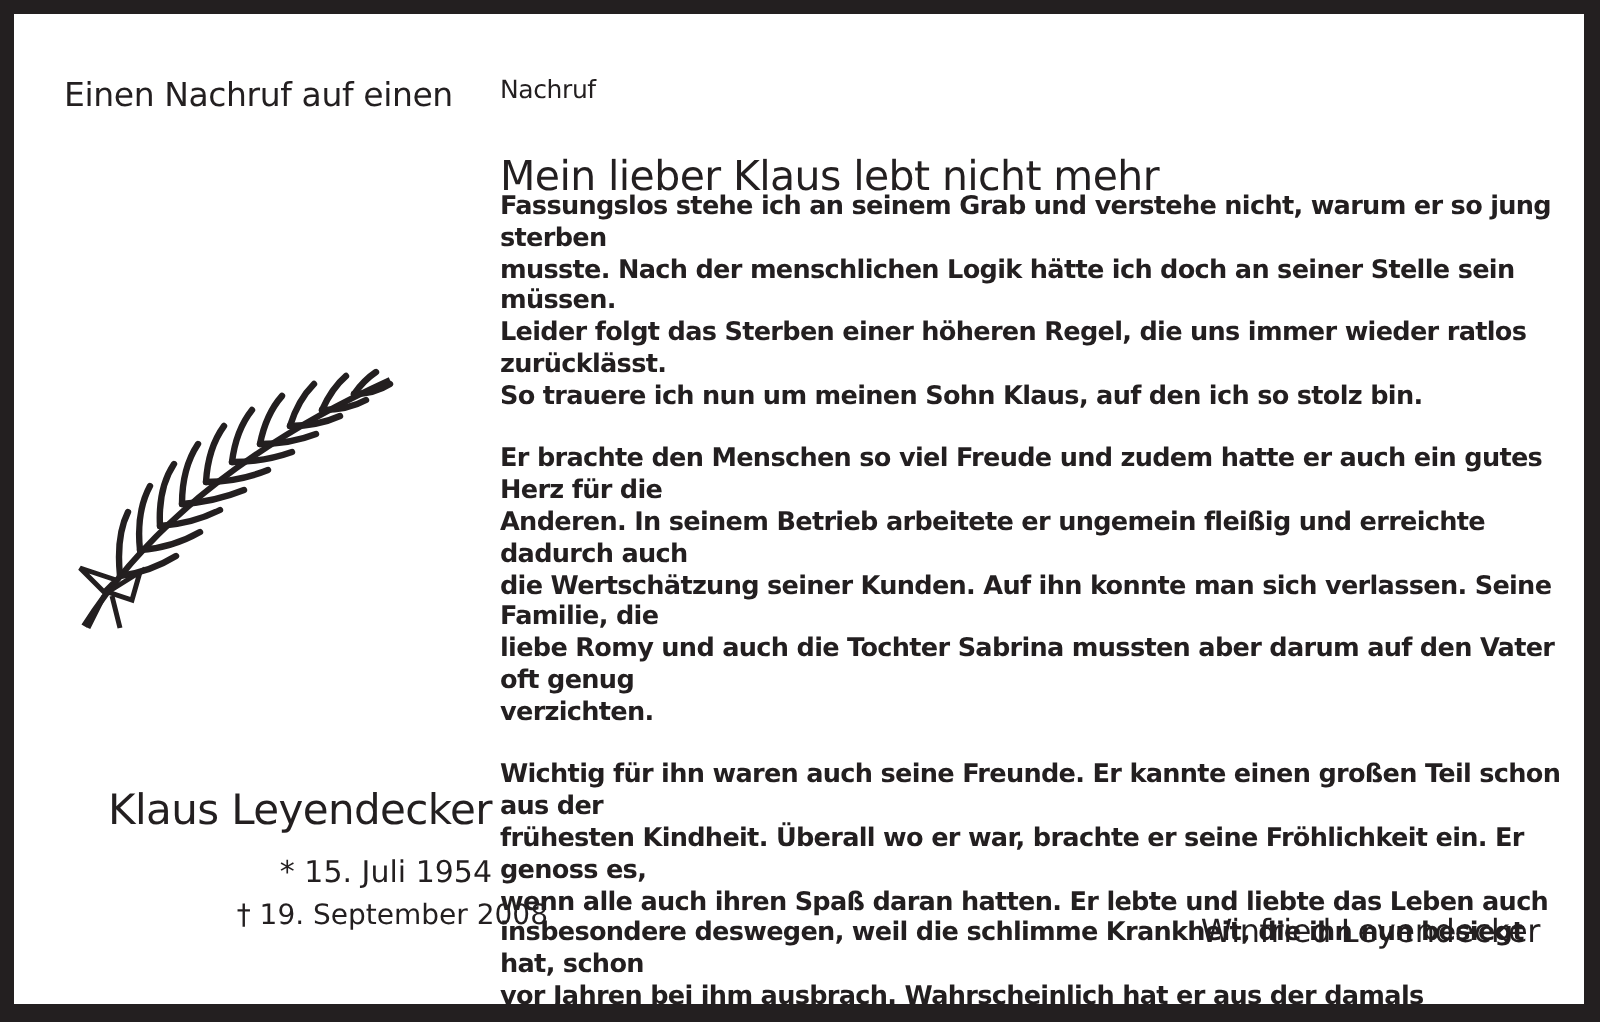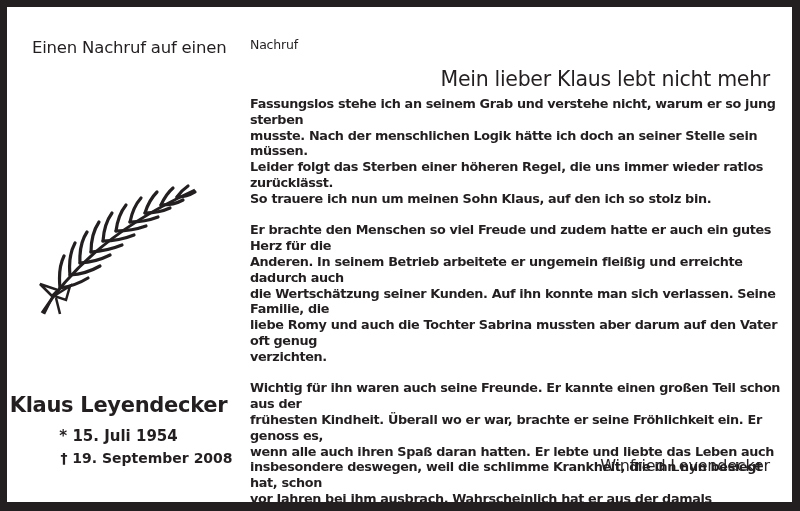--- a/index.html
+++ b/index.html
@@ -2,26 +2,26 @@
 <html><head>
 <meta charset="utf-8">
 <style>
   html, body { margin:0; padding:0; }
   body { width:800px; height:511px; background:#fff; overflow:hidden; position:relative; }
   .frame { position:absolute; left:0; top:0; width:800px; height:511px; box-sizing:border-box;
     border-style:solid; border-color:#231f20; border-width:7px 8px 9px 7px; background:#fff; }
   .sans { font-family:"DejaVu Sans", sans-serif; color:#231f20; }
   .left-intro { position:absolute; left:32px; top:34px; font-size:16.5px; line-height:28px; letter-spacing:-0.2px;text-align:right; }
   .palm { position:absolute; left:30px; top:178px; width:170px; height:140px; }
-  .name-block { position:absolute; left:1px; width:235px; text-align:center;font-weight:bold; }
+  .name-block { position:absolute; left:11px; width:235px; text-align:right; }
   .deceased-name { top:393px; font-size:21px; letter-spacing:-0.3px; }
   .born { top:427px; font-size:15px; }
   .died { top:450px; font-size:14px;margin-left:28px; }
   .label { position:absolute; left:250px; top:37px; font-size:12.5px; letter-spacing:-0.2px; }
-  .headline { position:absolute; left:250px; width:520px; text-align:right; top:67px; font-size:20.5px; letter-spacing:-0.3px; }
+  .headline { position:absolute; left:250px; width:520px; text-align:left; top:76px; font-size:20.5px; letter-spacing:-0.3px; }
   .body { position:absolute; left:250px; top:96px; width:540px; font-size:12.8px; line-height:15.8px; letter-spacing:-0.35px; }
   .body p { margin:0 0 15.8px 0; white-space:pre-line;font-weight:bold; }
   .signature { position:absolute; right:30px; top:456px; font-size:16px; letter-spacing:-0.2px; }
 </style>
 </head>
 <body>
 
 <div class="frame"></div>
 
 <div class="left-intro sans">

